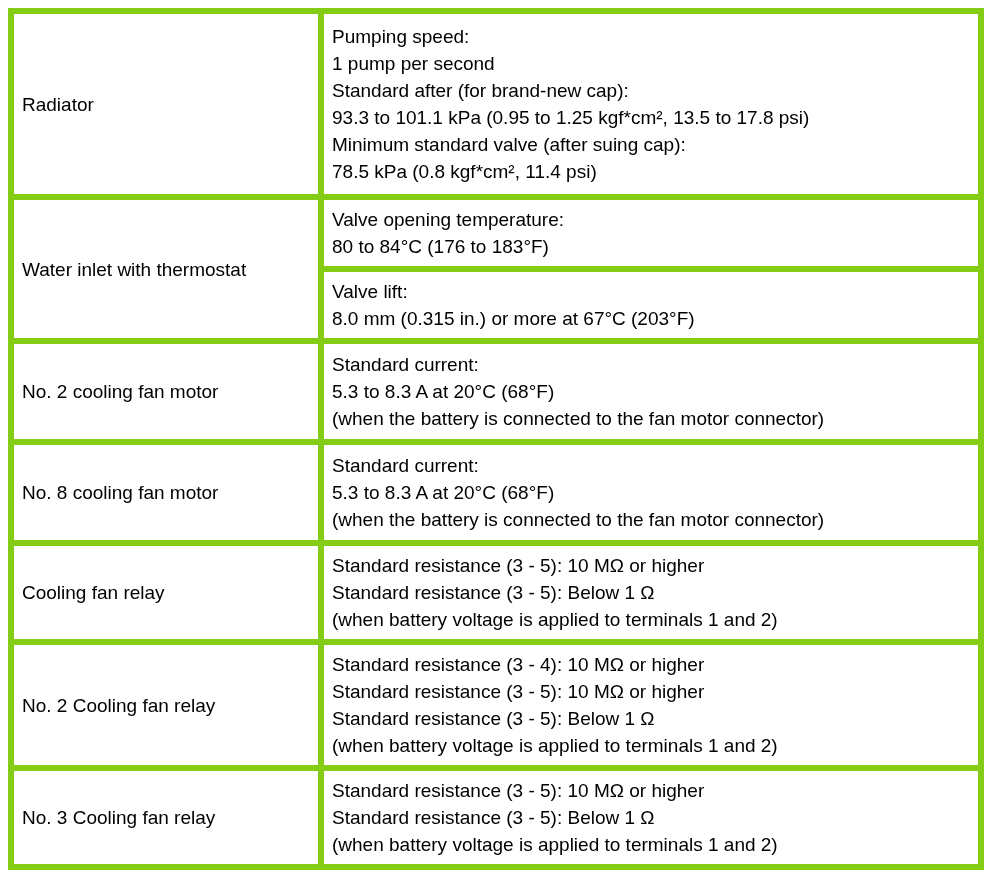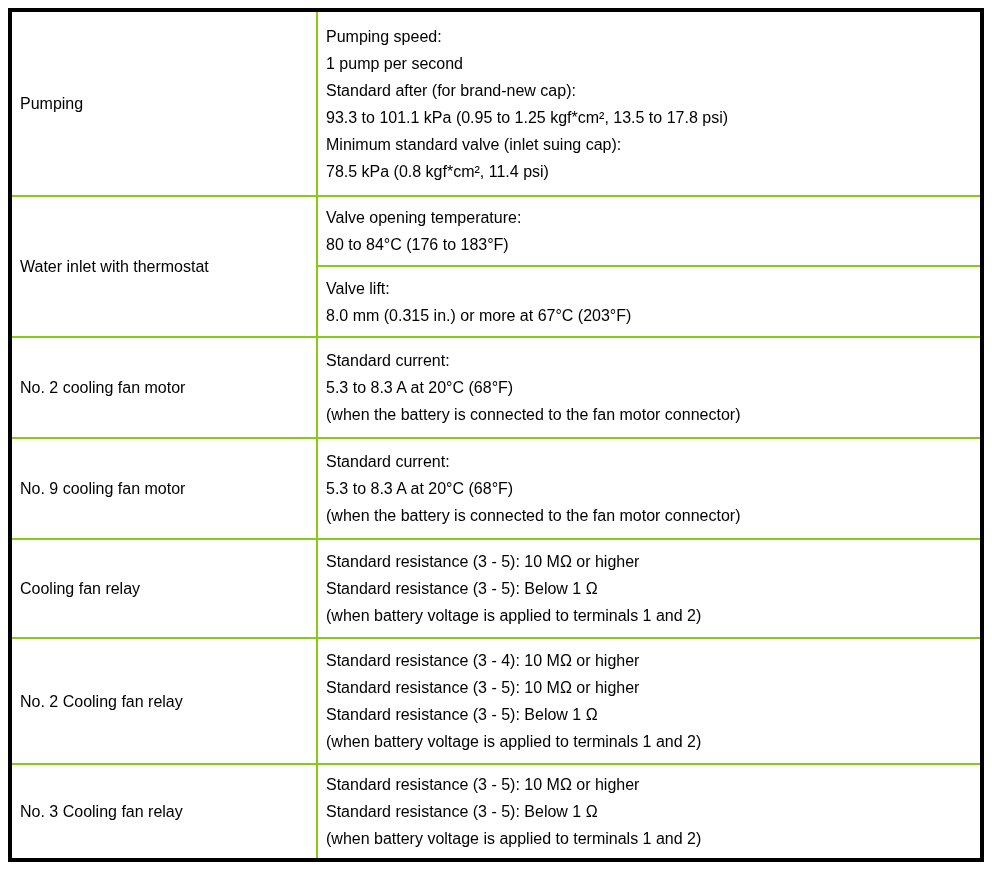--- a/index.html
+++ b/index.html
@@ -19,22 +19,22 @@
     height: 892px;
     padding: 8px;
   }
   table.spec-table {
     border-collapse: collapse;
     table-layout: fixed;
     width: 976px;
     border: 4px solid #000000;
   }
   table.spec-table td {
-    border: 2px solid #84cc16;
-    font-size: 16px;
+    border: 6px solid #84cc16;
+    font-size: 19px;
     line-height: 27px;
     padding: 6px 8px;
     vertical-align: middle;
     overflow: hidden;
   }
   td.component-cell {
     width: 288px;
   }
   .spec-line, .component-label {
     white-space: nowrap;
@@ -50,28 +50,28 @@
 </style>
 </head>
 <body>
 
 <div class="doc-page">
   <table class="spec-table">
 
     <tbody>
         <tr class="row-radiator">
       <td class="component-cell">
-        <div class="component-label">Pumping</div>
+        <div class="component-label">Radiator</div>
       </td>
       <td class="spec-cell">
         <div class="spec-line">Pumping speed:</div>
         <div class="spec-line">1 pump per second</div>
         <div class="spec-line">Standard after (for brand-new cap):</div>
         <div class="spec-line">93.3 to 101.1 kPa (0.95 to 1.25 kgf*cm², 13.5 to 17.8 psi)</div>
-        <div class="spec-line">Minimum standard valve (inlet suing cap):</div>
+        <div class="spec-line">Minimum standard valve (after suing cap):</div>
         <div class="spec-line">78.5 kPa (0.8 kgf*cm², 11.4 psi)</div>
       </td>
     </tr>
 
     <tr class="row-thermostat-a">
       <td class="component-cell" rowspan="2">
         <div class="component-label">Water inlet with thermostat</div>
       </td>
       <td class="spec-cell">
         <div class="spec-line">Valve opening temperature:</div>
@@ -91,21 +91,21 @@
       </td>
       <td class="spec-cell">
         <div class="spec-line">Standard current:</div>
         <div class="spec-line">5.3 to 8.3 A at 20°C (68°F)</div>
         <div class="spec-line">(when the battery is connected to the fan motor connector)</div>
       </td>
     </tr>
 
     <tr class="row-fan-motor-2">
       <td class="component-cell">
-        <div class="component-label">No. 9 cooling fan motor</div>
+        <div class="component-label">No. 8 cooling fan motor</div>
       </td>
       <td class="spec-cell">
         <div class="spec-line">Standard current:</div>
         <div class="spec-line">5.3 to 8.3 A at 20°C (68°F)</div>
         <div class="spec-line">(when the battery is connected to the fan motor connector)</div>
       </td>
     </tr>
 
     <tr class="row-fan-relay">
       <td class="component-cell">

